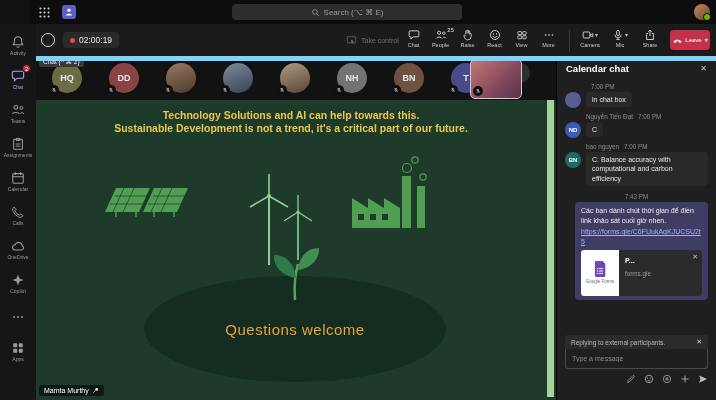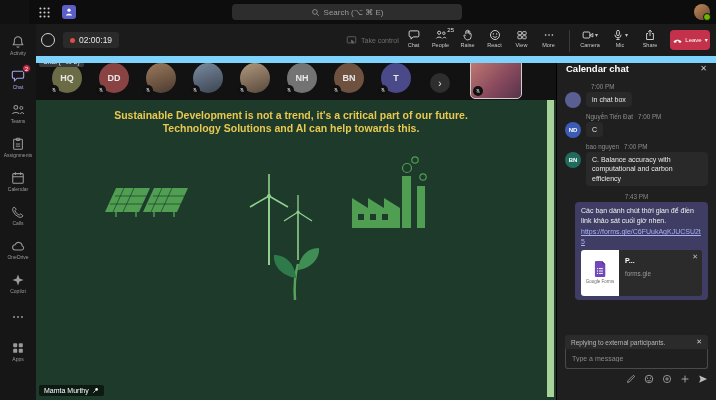--- a/index.html
+++ b/index.html
@@ -11,21 +11,21 @@
   .titlebar{position:absolute;left:0;right:0;top:0;height:24px;background:#0d0d0d;display:flex;align-items:center;z-index:30;margin-left:29px;}
   .tb-grid{width:13px;height:13px;color:#cfcfcf;margin-left:9px;}
   .tb-teams{width:14px;height:14px;border-radius:3px;background:#5b5fc7;margin-left:11px;display:flex;align-items:center;justify-content:center;}
   .tb-teams .ic{width:10px;height:10px;color:#fff;}
   .search{position:absolute;left:203px;top:4px;width:230px;height:16px;background:#2d2d2d;border-radius:4px;display:flex;align-items:center;justify-content:center;gap:4px;color:#9c9c9c;font-size:8px;}
   .search .ic{width:9px;height:9px;}
   .tb-avatar{position:absolute;right:6px;top:4px;width:16px;height:16px;border-radius:50%;background:linear-gradient(140deg,#c08a5a,#6a4630);}
   .presence{position:absolute;right:-1px;bottom:-1px;width:6px;height:6px;border-radius:50%;background:#6bb700;border:1px solid #0d0d0d;}
 
   
-  .meetbar{position:absolute;left:0;right:0;top:24px;height:32px;background:#1b1b1b;border-bottom:7px solid #7dd3fc;z-index:25;}
+  .meetbar{position:absolute;left:0;right:0;top:24px;height:32px;background:#1b1b1b;border-bottom:5px solid #7dd3fc;z-index:25;}
   .ring{position:absolute;left:41px;top:9px;width:12px;height:12px;border:1.5px solid #d6d6d6;border-radius:50%;}
   .timer{position:absolute;left:63px;top:8px;height:16px;background:#2a2a2a;border-radius:3px;display:flex;align-items:center;gap:4px;padding:0 7px;font-size:8.5px;color:#e6e6e6;}
   .recdot{width:5px;height:5px;border-radius:50%;background:#e04b43;}
   .takectl{position:absolute;left:346px;top:0;height:32px;display:flex;align-items:center;gap:4px;color:#6f6f6f;font-size:7px;}
   .takectl .ic{width:11px;height:11px;}
   .tgroup{position:absolute;left:400px;top:3px;display:flex;}
   .tbtn{width:27px;display:flex;flex-direction:column;align-items:center;gap:1px;padding-top:2px;position:relative;}
   .tbtn .ic{width:12px;height:12px;color:#e0e0e0;}
   .tlabel{font-size:5.5px;color:#c8c8c8;white-space:nowrap;}
   .pcount{position:absolute;top:0;right:0;font-size:6px;color:#e0e0e0;}
@@ -53,21 +53,21 @@
   .heading{position:absolute;left:0;top:53px;width:510px;text-align:center;color:#e9c850;font-weight:bold;font-size:10.5px;line-height:13px;}
   .gfx{position:absolute;left:0;top:44px;width:510px;height:300px;pointer-events:none;}
   .qellipse{position:absolute;left:108px;top:220px;width:302px;height:106px;border-radius:50%;background:#152d20;display:flex;align-items:center;justify-content:center;}
   .qtext{color:#e8a23f;font-size:15px;letter-spacing:.5px;}
   .presenter{position:absolute;left:3px;bottom:4px;background:rgba(0,0,0,.55);padding:2px 5px;border-radius:2px;display:flex;align-items:center;gap:3px;font-size:7px;color:#fff;z-index:3;}
   .presenter .ic{width:7px;height:7px;color:#fff;}
 
   
   .strip{position:absolute;left:36px;top:56px;width:520px;height:44px;background:#121212;z-index:8;}
   .tooltip{position:absolute;left:3px;top:1px;background:#383838;color:#f0f0f0;font-size:6.5px;padding:1px 4px;border-radius:2px;z-index:9;}
-  .avrow{position:absolute;left:16px;top:7px;display:flex;gap:17px;align-items:flex-end;}
+  .avrow{position:absolute;left:16px;top:7px;display:flex;gap:27px;align-items:flex-start;}
   .pav{width:30px;height:30px;border-radius:50%;display:flex;align-items:center;justify-content:center;font-size:9px;font-weight:bold;color:#e8e8e8;position:relative;flex:none;}
   .micbadge{position:absolute;left:-3px;bottom:-2px;width:10px;height:10px;border-radius:50%;background:#101010;display:flex;align-items:center;justify-content:center;}
   .micbadge .ic{width:6px;height:6px;color:#dcdcdc;}
   .stripchev{width:20px;height:20px;border-radius:50%;background:#2e2e2e;color:#e0e0e0;display:flex;align-items:center;justify-content:center;font-size:10px;margin-left:2px;flex:none;}
   .speaker{position:absolute;right:34px;top:3px;width:50px;height:38px;border-radius:5px;border:1px solid #cfcfcf;background:linear-gradient(135deg,#c27b72,#8a4b5e 55%,#57334a);}
   .speaker .micbadge{left:2px;bottom:2px;}
 
   
   .panel{position:absolute;left:556px;top:56px;right:0;bottom:0;background:#1f1f1f;border-left:1px solid #000;z-index:10;display:flex;flex-direction:column;}
   .phead{display:flex;align-items:center;justify-content:space-between;padding:7px 9px 4px;font-size:9.5px;font-weight:bold;color:#fff;}
@@ -355,24 +355,27 @@
             <rect x="2.5" y="8.9" width="4.6" height="4.6" rx="1"></rect>
             <rect x="8.9" y="8.9" width="4.6" height="4.6" rx="1"></rect>
           </svg>
         </span>
       <span class="rlabel">Apps</span>
     </div>
   </div>
 
   <div class="stage">
     <div class="heading">
+      <div>Technology Solutions and AI can help towards this.</div>
       <div>Sustainable Development is not a trend, it's a critical part of our future.</div>
-      <div>Technology Solutions and AI can help towards this.</div>
-    </div>
-
+    </div>
+
+    <div class="qellipse">
+      <span class="qtext">Questions welcome</span>
+    </div>
 
     <svg class="gfx" viewBox="0 0 510 300">
 
       <g>
         <path d="M69 112 80 88h34l-11 24z" fill="#4f9e52"></path>
         <path d="M107 112 118 88h34l-11 24z" fill="#4f9e52"></path>
         <g stroke="#1d3a2a" stroke-width="0.7" fill="none">
           <path d="M74 104h33M79 96h33M112 104h33M117 96h33"></path>
           <path d="M88 88l-11 24M98 88l-11 24M126 88l-11 24M136 88l-11 24"></path>
         </g>

